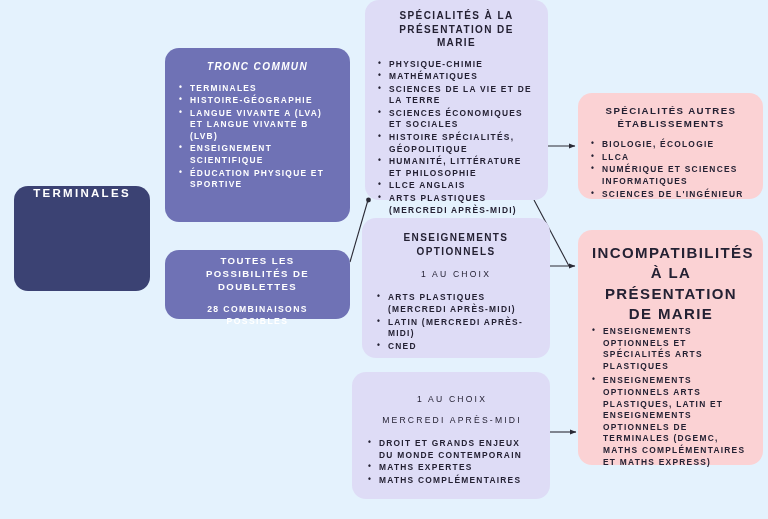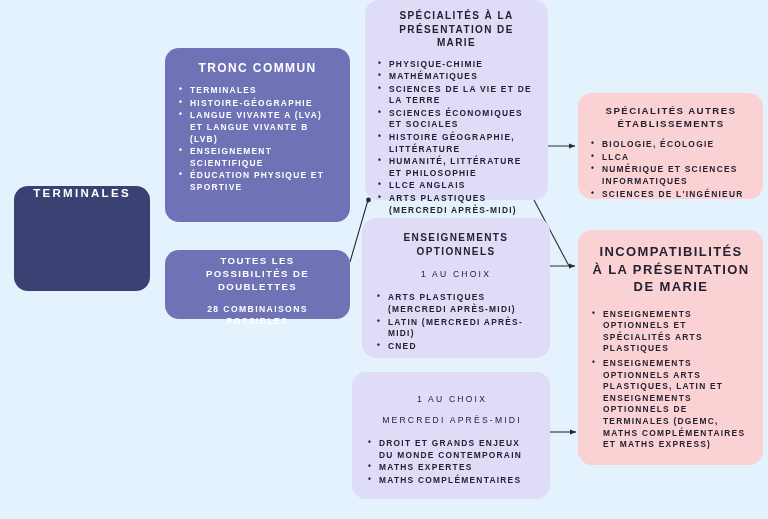--- a/index.html
+++ b/index.html
@@ -80,21 +80,21 @@
   .lav ul.items li, .pink ul.items li   { color: #242133; font-weight: 600; }
 
   
   #node-terminales {
     left: 14px; top: 186px; width: 136px; height: 105px;
     display: flex; align-items: flex-start; justify-content: center;
   }
   #node-terminales .title { font-size: 11.5px; letter-spacing: 2.3px; }
 
   #node-tronc { left: 165px; top: 48px; width: 185px; height: 174px; padding: 12px 14px 10px 14px; }
-  #node-tronc .title { font-size: 12px; margin-bottom: 9px; }
+  #node-tronc .title { font-size: 10px; margin-bottom: 9px; font-style: italic; }
   #node-tronc ul.items { font-size: 8.4px; }
 
   #node-doublettes { left: 165px; top: 250px; width: 185px; height: 69px; padding: 5px 12px 10px 12px; }
   #node-doublettes .title { font-size: 9.6px; }
   #node-doublettes .subtitle { font-size: 8.6px; margin-top: 9px; }
 
   #node-spec-marie { left: 365px; top: 0px; width: 183px; height: 200px; padding: 9px 13px 10px 13px; }
   #node-spec-marie .title { font-size: 10px; margin-bottom: 9px; }
   #node-spec-marie ul.items { font-size: 8.4px; }
 
@@ -107,21 +107,21 @@
   #node-ens-opt .subtitle { font-size: 8.6px; margin-top: 10px; margin-bottom: 12px; }
   #node-ens-opt ul.items { font-size: 8.4px; }
 
   #node-ens-term { left: 352px; top: 372px; width: 198px; height: 127px; padding: 12px 14px 10px 16px; }
   #node-ens-term .title { font-size: 10px; }
   #node-ens-term .subtitle { font-size: 8.6px; margin-top: 9px; }
   #node-ens-term .subtitle2 { font-size: 8.6px; margin-bottom: 11px; }
   #node-ens-term ul.items { font-size: 8.4px; }
 
   #node-incompat { left: 578px; top: 230px; width: 185px; height: 235px; padding: 13px 13px 10px 14px; }
-  #node-incompat .title { font-size: 13px; margin-bottom: 13px; }
+  #node-incompat .title { font-size: 15px; margin-bottom: 2px; }
   #node-incompat ul.items { font-size: 8.4px; }
   #node-incompat ul.items li { margin-bottom: 3px; }
 </style>
 </head>
 <body>
 
 <div id="canvas">
 
   <svg class="conn-layer" viewBox="0 0 768 519" width="768" height="519">
     <defs>
@@ -172,21 +172,21 @@
     <div class="subtitle">28 COMBINAISONS POSSIBLES</div>
   </div>
 
   <div class="node lav" id="node-spec-marie">
     <div class="title">SPÉCIALITÉS À LA PRÉSENTATION DE MARIE</div>
     <ul class="items">
       <li>PHYSIQUE-CHIMIE</li>
       <li>MATHÉMATIQUES</li>
       <li>SCIENCES DE LA VIE ET DE LA TERRE</li>
       <li>SCIENCES ÉCONOMIQUES ET SOCIALES</li>
-      <li>HISTOIRE GÉOGRAPHIE, LITTÉRATURE</li>
+      <li>HISTOIRE SPÉCIALITÉS, GÉOPOLITIQUE</li>
       <li>HUMANITÉ, LITTÉRATURE ET PHILOSOPHIE</li>
       <li>LLCE ANGLAIS</li>
       <li>ARTS PLASTIQUES (MERCREDI APRÈS-MIDI)</li>
     </ul>
   </div>
 
   <div class="node pink" id="node-spec-autres">
     <div class="title">SPÉCIALITÉS AUTRES ÉTABLISSEMENTS</div>
     <ul class="items">
       <li>BIOLOGIE, ÉCOLOGIE</li>

